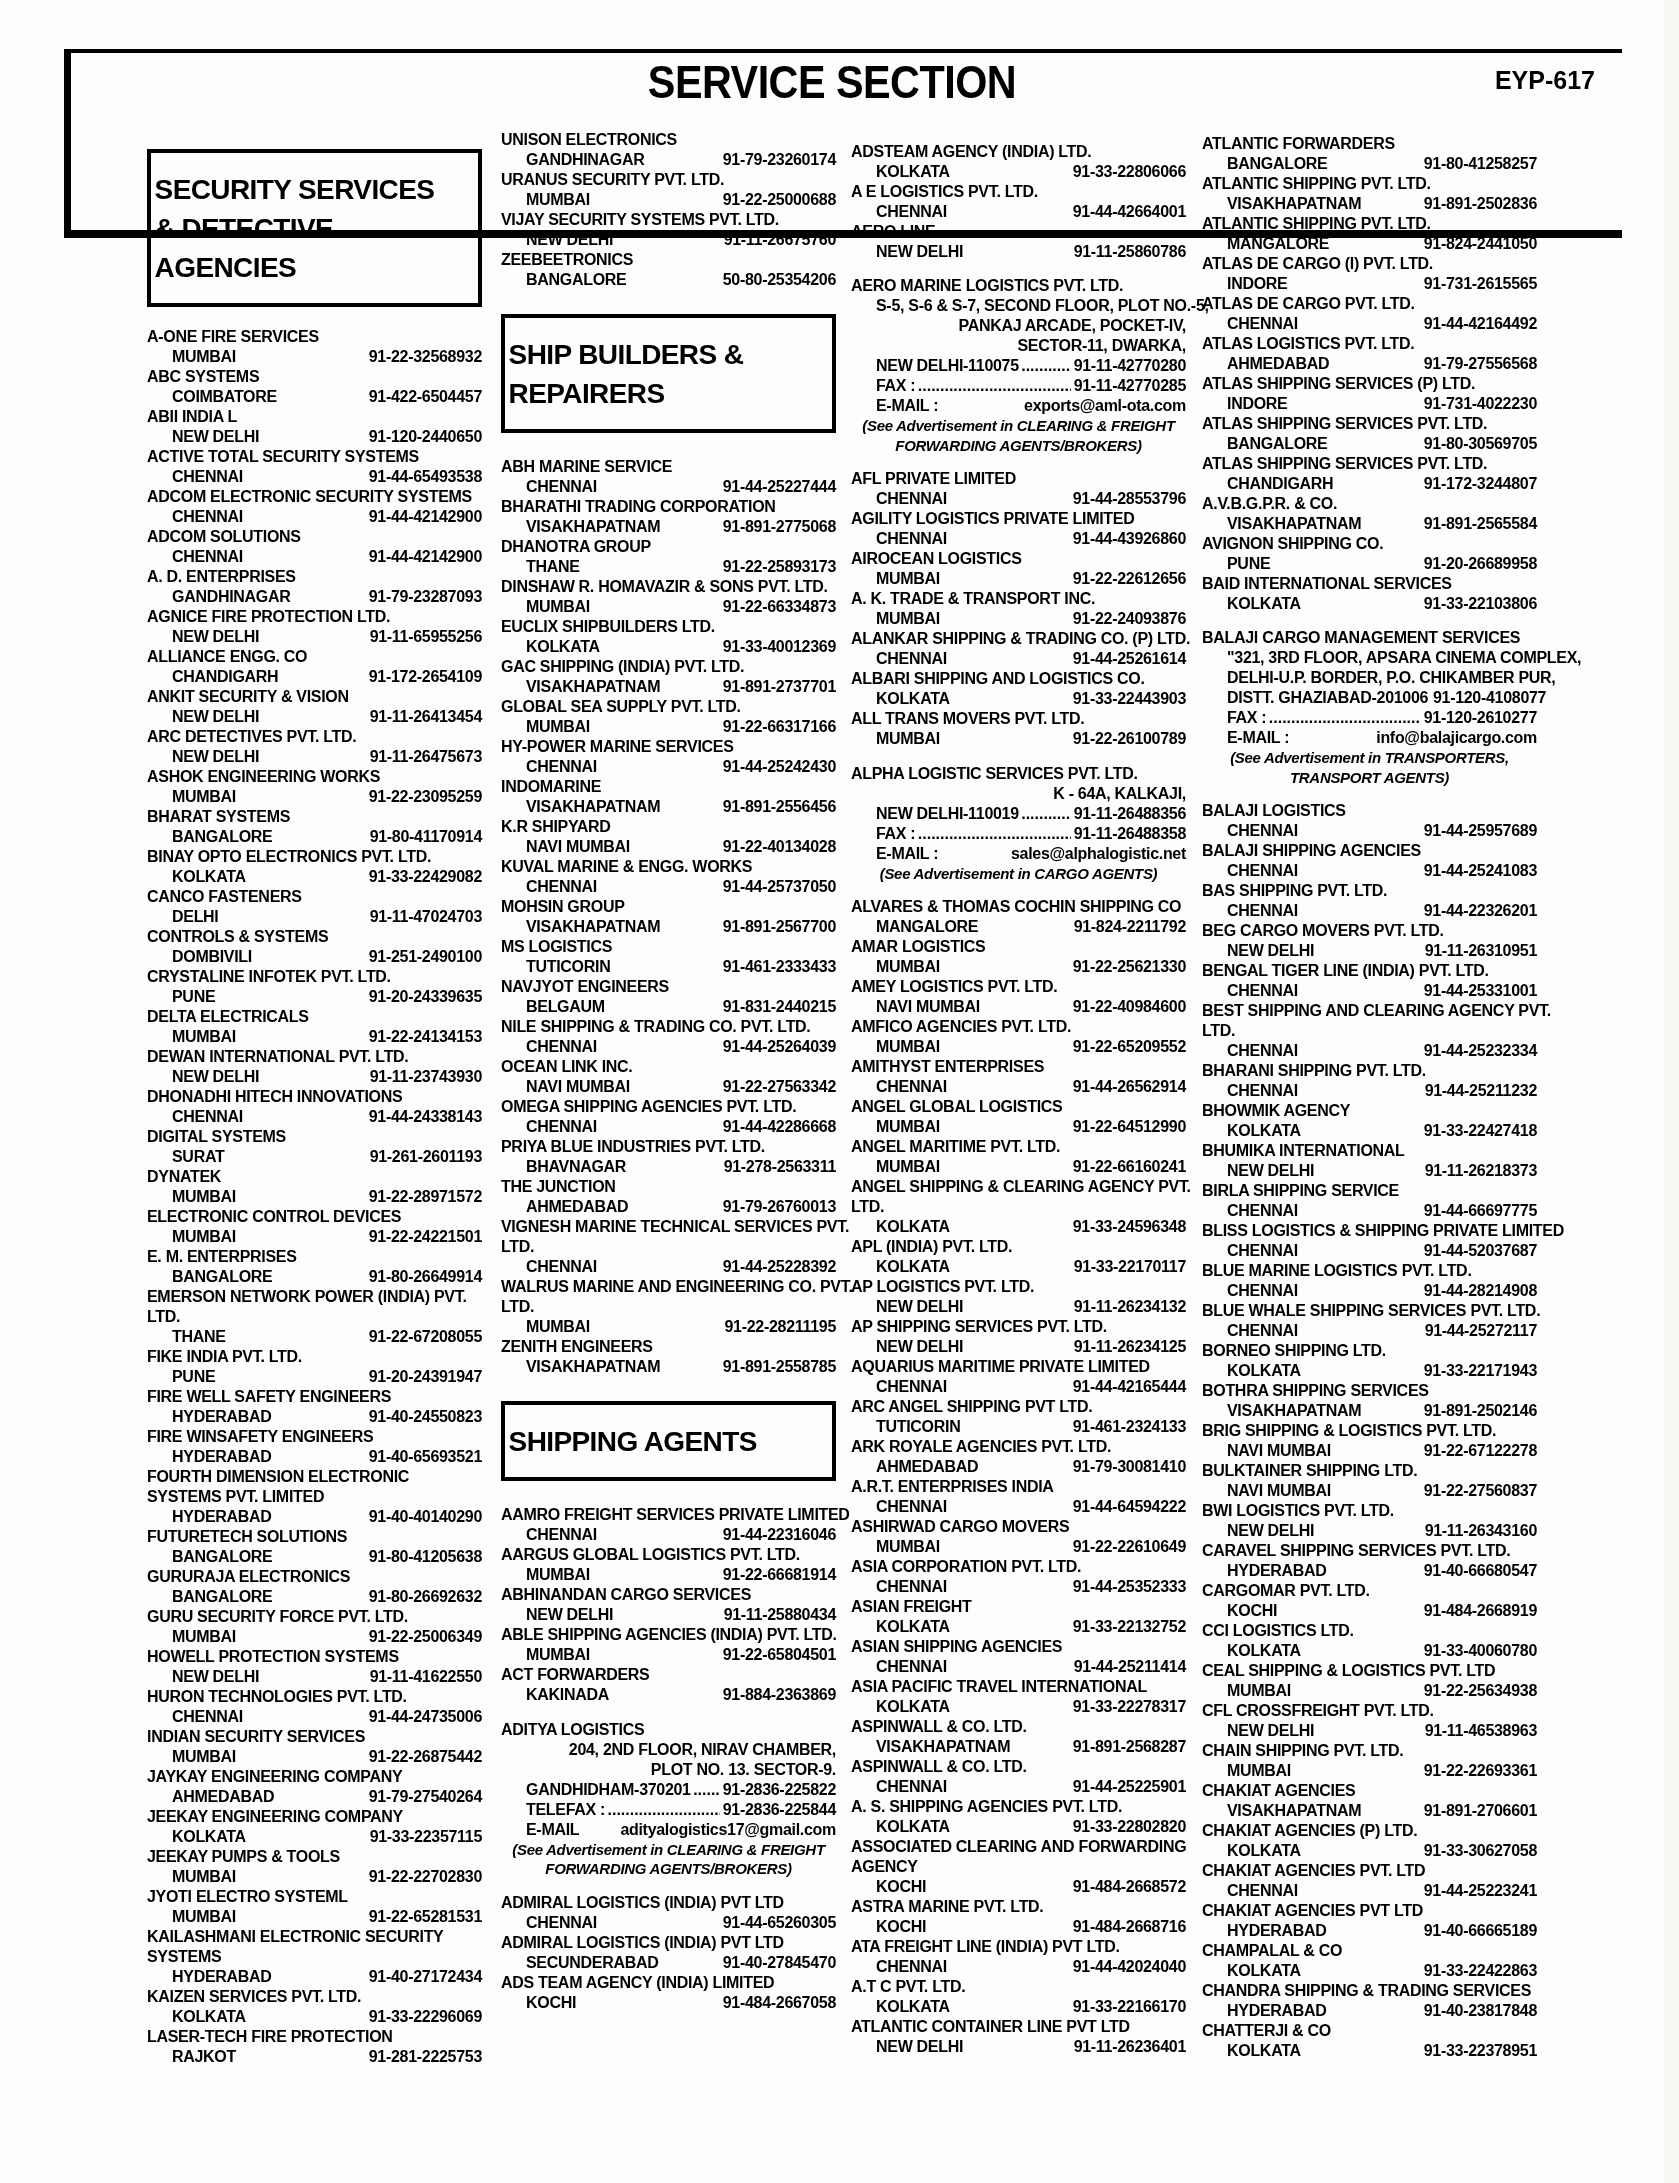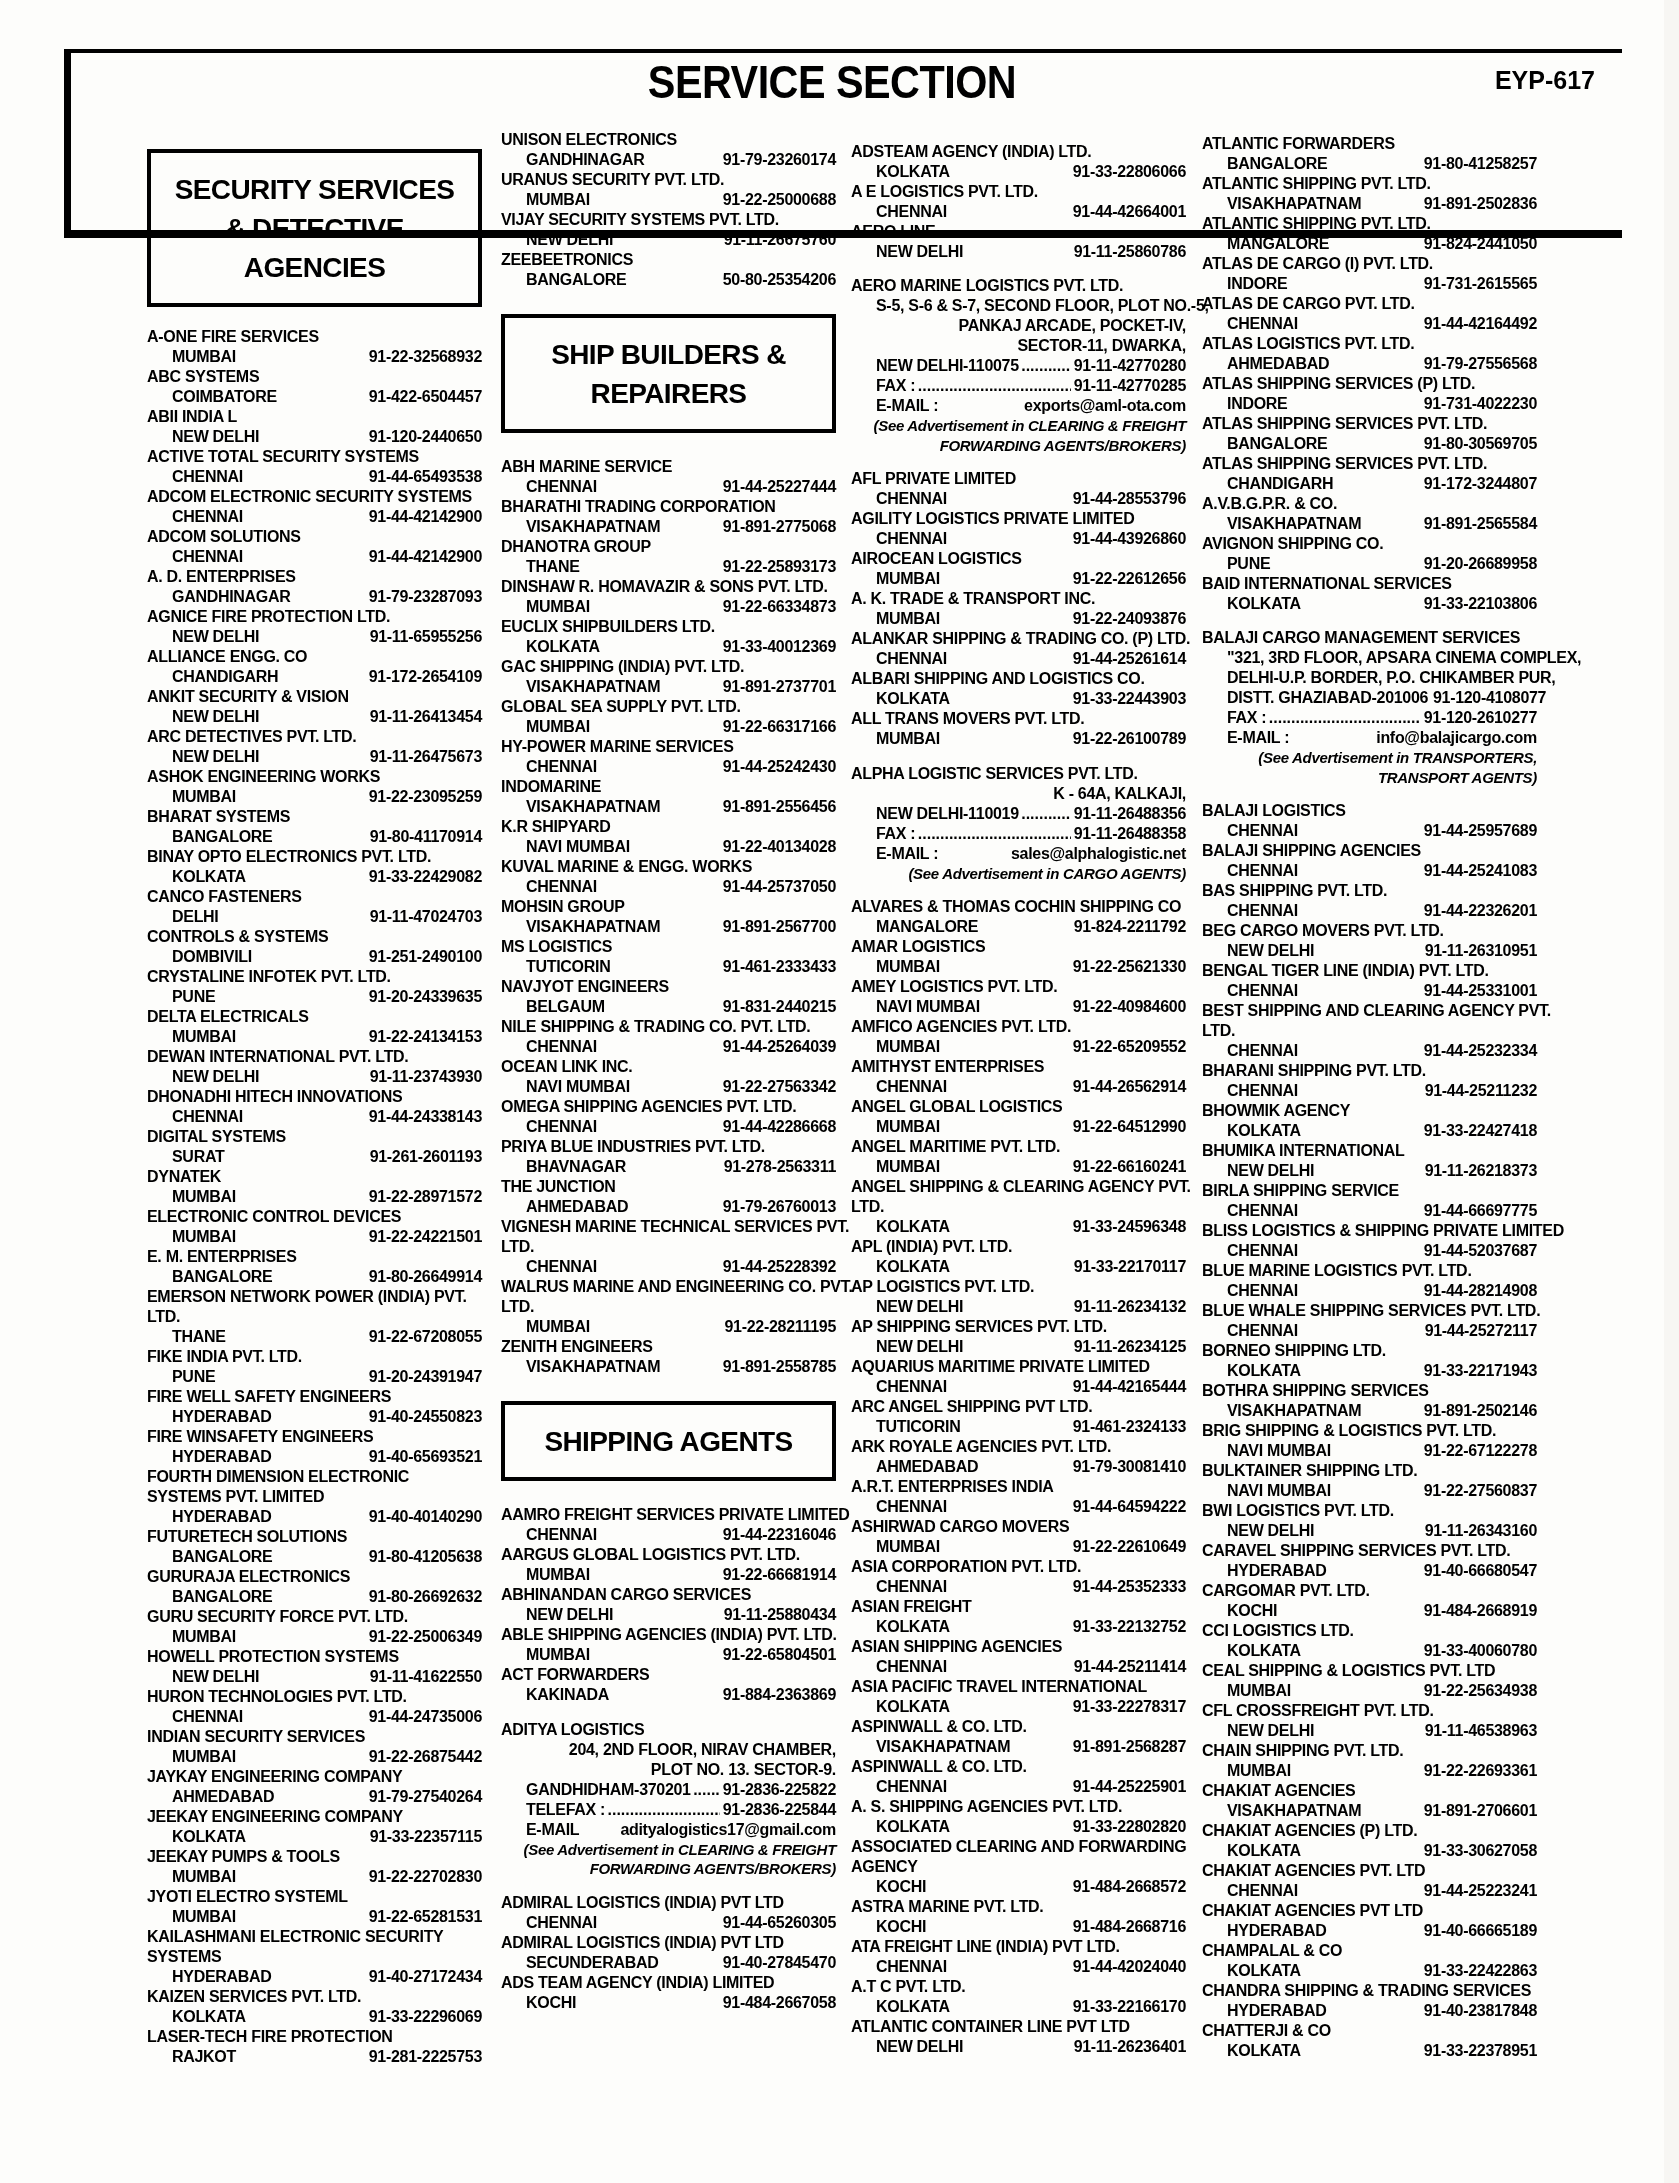--- a/index.html
+++ b/index.html
@@ -8,36 +8,36 @@
   .rule-top{position:absolute;left:64px;top:49px;width:1558px;height:3.6px;background:#000;}
   .rule-left{position:absolute;left:64px;top:49px;width:6.5px;height:188px;background:#000;}
   .rule-header{position:absolute;left:64px;top:230px;width:1558px;height:8.3px;background:#000;}
   .page-title{position:absolute;left:0;right:0;top:54px;text-align:center;font-size:47px;font-weight:bold;letter-spacing:-0.6px;transform:scaleX(0.88);}
   .page-code{position:absolute;right:69px;top:66px;font-size:25px;font-weight:bold;letter-spacing:0px;}
   .col{position:absolute;width:335px;}
   .col1{left:147px;top:149px;}
   .col2{left:501px;top:130px;}
   .col3{left:851px;top:142px;}
   .col4{left:1202px;top:134px;}
-  .category-box{border:4.7px solid #000;text-align:center;font-weight:bold;font-size:28px;line-height:39px;padding:16.6px 3.6px;margin:0 0 20px 0;letter-spacing:-0.6px;}
+  .category-box{border:4.7px solid #000;font-weight:bold;font-size:28px;line-height:39px;padding:16.6px 3.6px;margin:0 0 20px 0;letter-spacing:-0.6px;}
   .category-box.mid{margin-top:24px;margin-bottom:24px;}
   .entry{margin:0;}
   .entry.ad-block{margin:14.2px 0;}
   .entry-name{font-weight:bold;font-size:16px;line-height:20px;letter-spacing:-0.3px;white-space:nowrap;}
   .entry-row{display:flex;justify-content:space-between;line-height:20px;}
   .entry-city{padding-left:25px;font-weight:bold;font-size:16px;letter-spacing:-0.3px;white-space:nowrap;}
   .entry-phone{font-weight:bold;font-size:16px;letter-spacing:-0.3px;white-space:nowrap;}
   .addr-line{padding-left:25px;font-weight:bold;font-size:16px;line-height:20px;letter-spacing:-0.3px;white-space:nowrap;text-align:right;}
   .dotted-row{display:flex;align-items:baseline;line-height:20px;padding-left:25px;}
   .dr-label{font-weight:bold;font-size:16px;letter-spacing:-0.3px;white-space:nowrap;}
   .dots{flex:1 1 auto;overflow:hidden;white-space:nowrap;font-weight:bold;font-size:16px;margin:0 2.4px;}
   .dr-phone{font-weight:bold;font-size:16px;letter-spacing:-0.3px;white-space:nowrap;}
   .email-row{display:flex;justify-content:space-between;line-height:20px;padding-left:25px;gap:30px;}
   .email-value{font-weight:bold;font-size:16px;letter-spacing:-0.3px;}
-  .see-ad{text-align:right;font-style:italic;font-weight:bold;font-size:15px;line-height:19.5px;letter-spacing:-0.3px;}
+  .see-ad{text-align:center;font-style:italic;font-weight:bold;font-size:15px;line-height:19.5px;letter-spacing:-0.3px;}
 </style>
 </head>
 <body>
 
 <div class="page">
   <div class="rule-top"></div>
   <div class="rule-left"></div>
   <div class="rule-header"></div>
   <div class="page-title">SERVICE SECTION</div>
   <div class="page-code">EYP-617</div>

